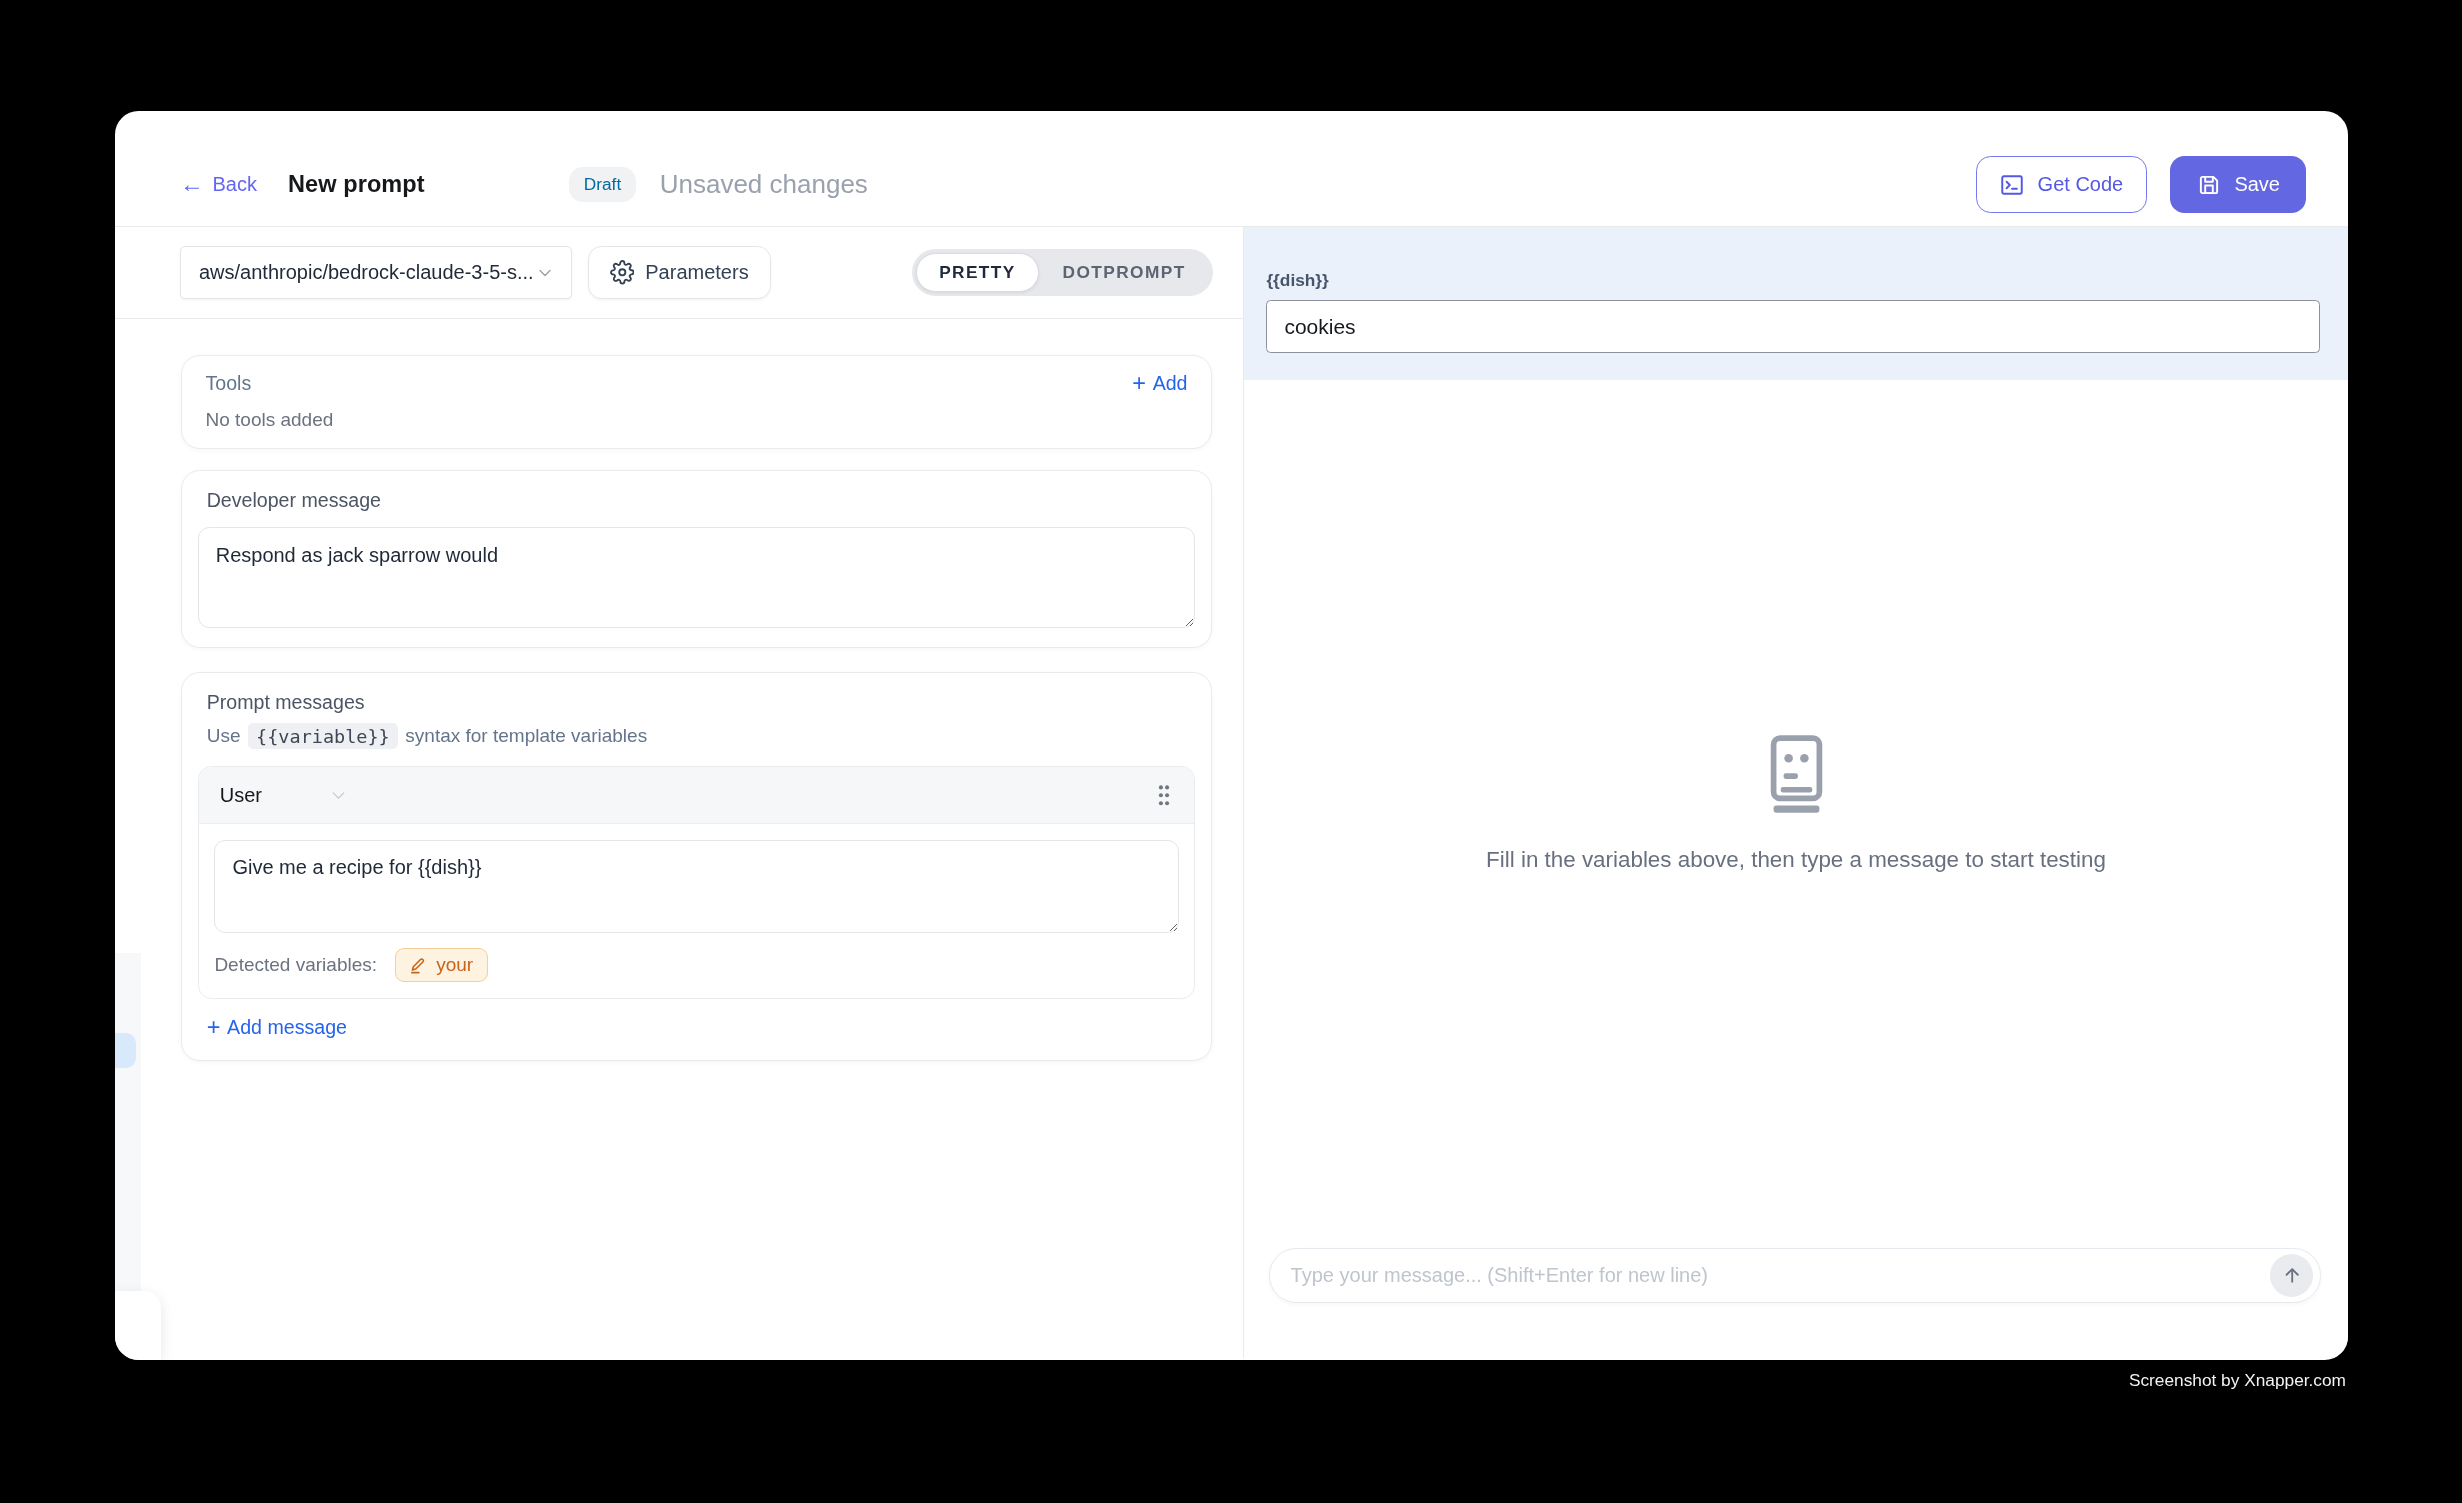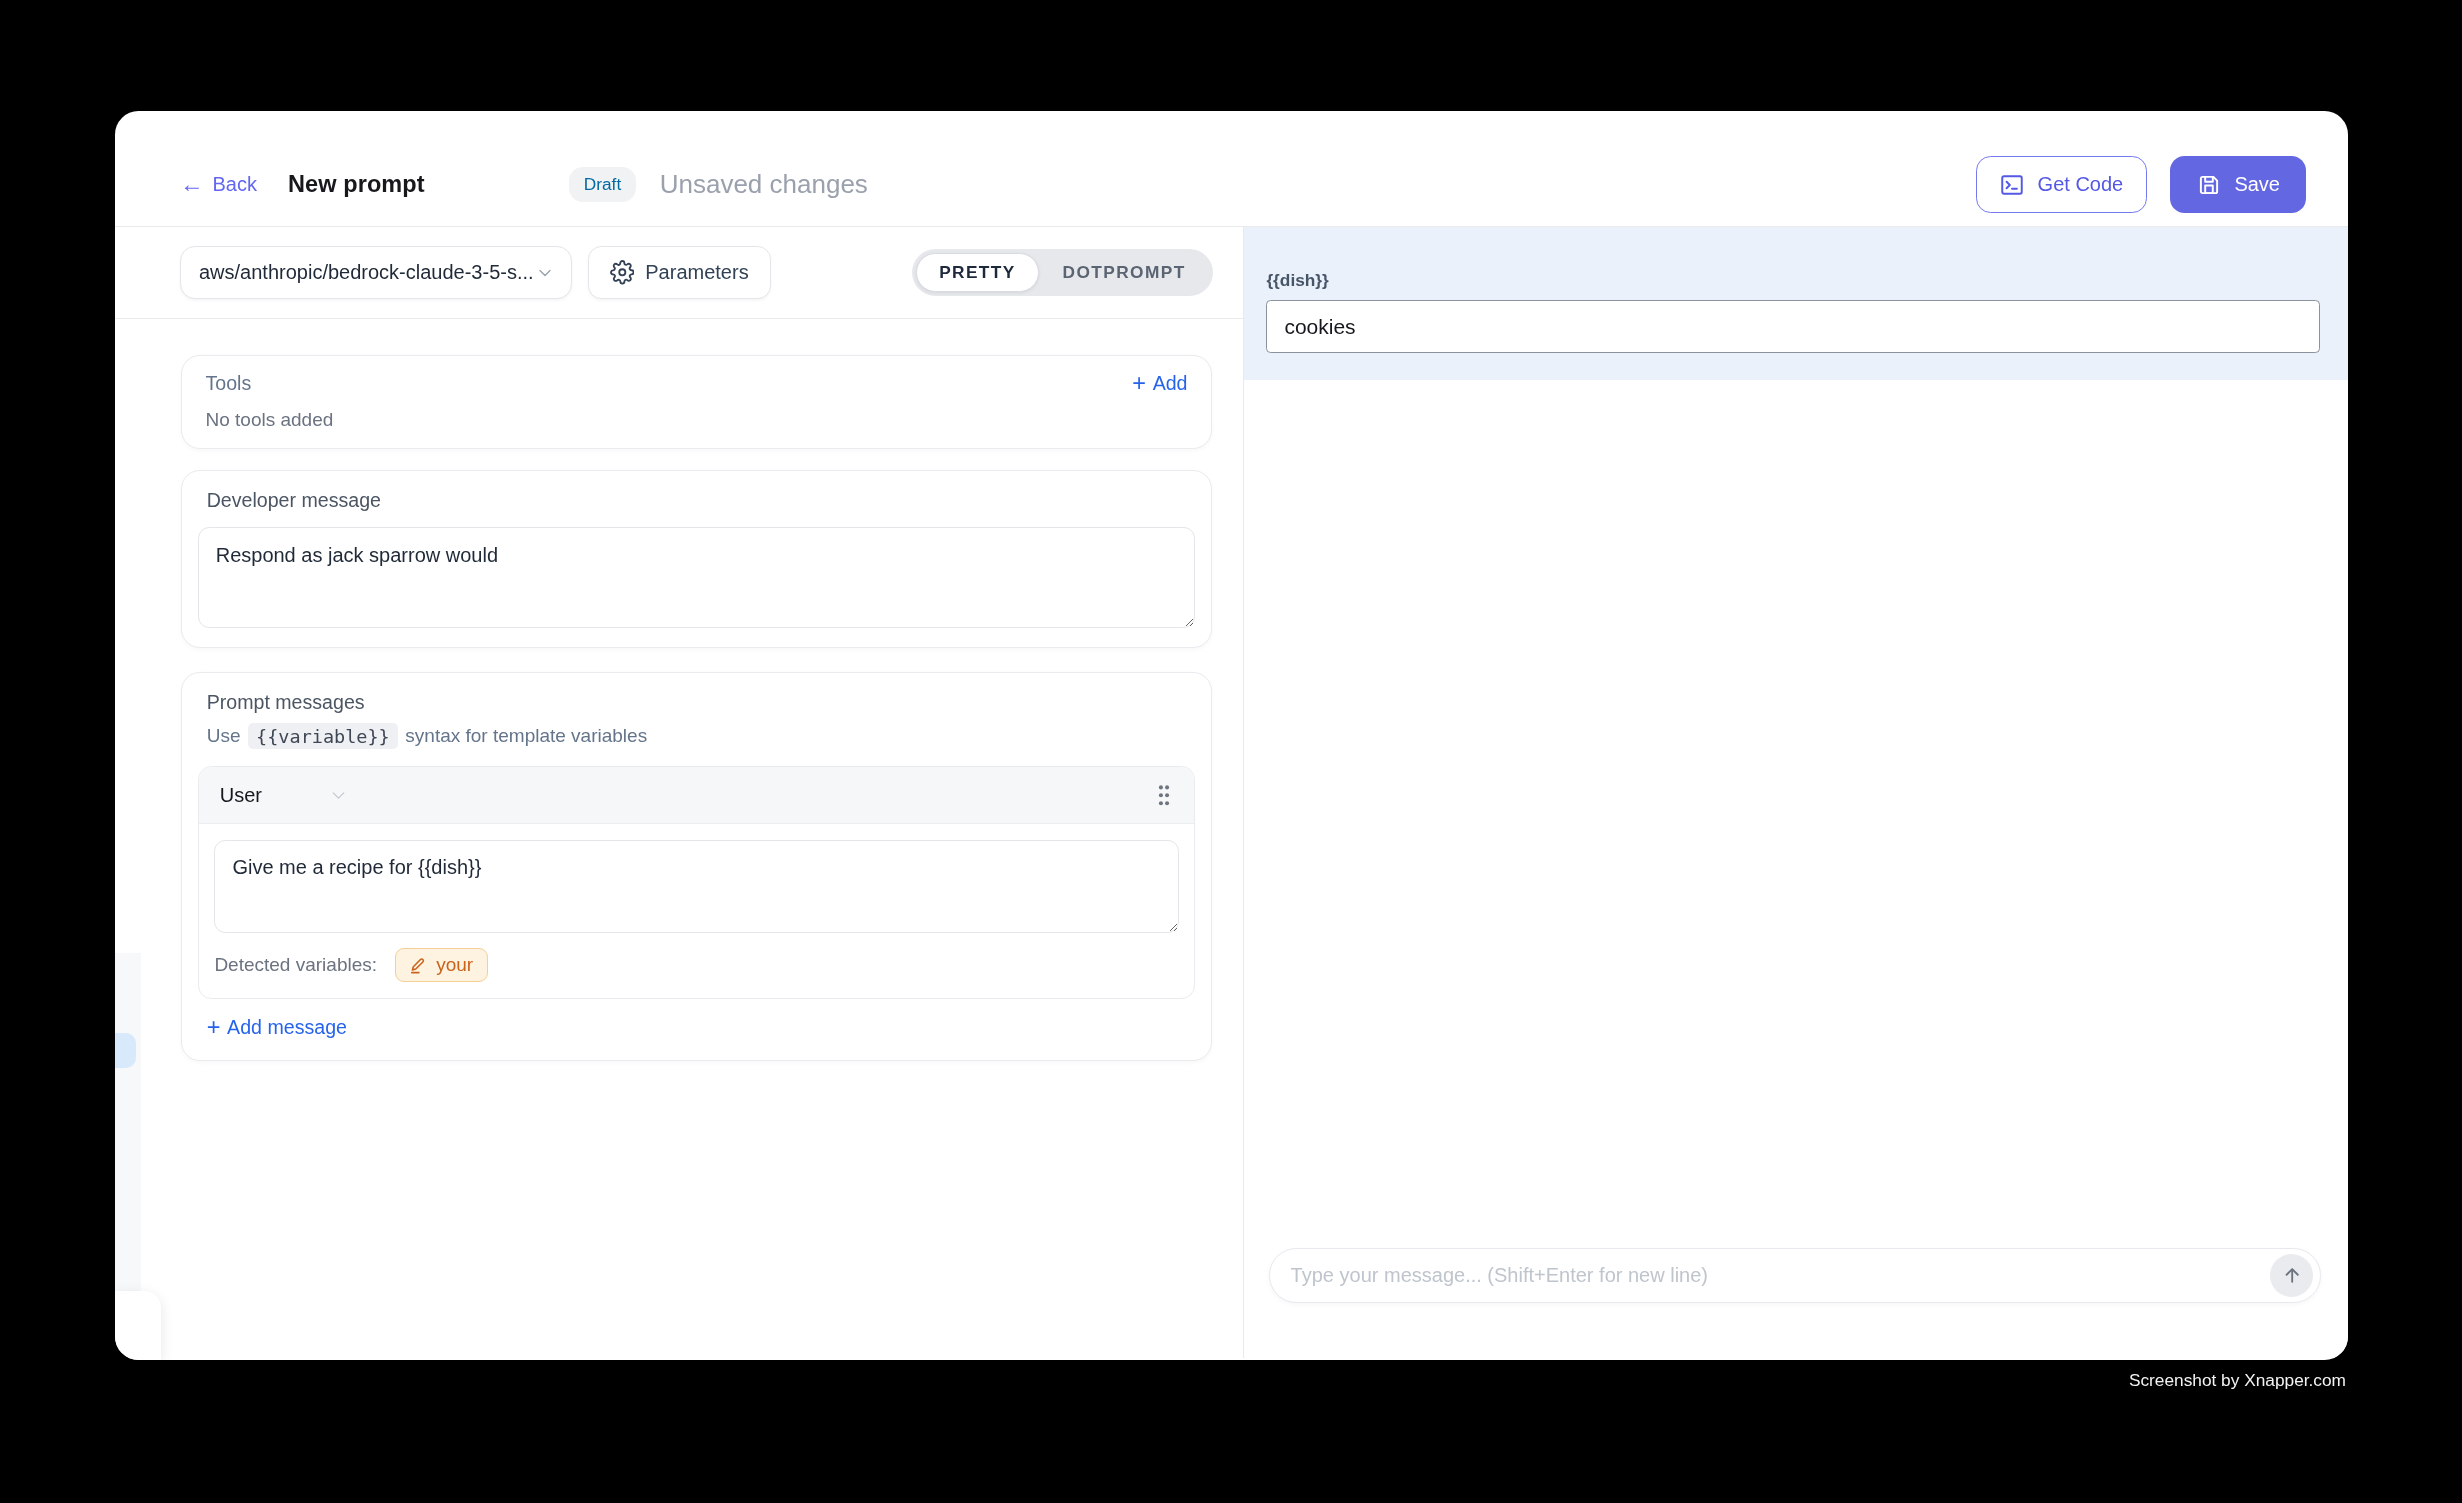--- a/index.html
+++ b/index.html
@@ -34,21 +34,21 @@
   .btn-primary{background:#6467e2;color:#fff;padding:0 26px;margin-left:23.5px;}
 
   
   .main{display:flex;height:1131px;}
   .editor-pane{width:1129px;border-right:1.1px solid #e8eaec;display:flex;flex-direction:column;}
   .test-pane{flex:1;display:flex;flex-direction:column;background:#fff;}
 
   
   .toolbar{height:92px;border-bottom:1.1px solid #e8eaec;display:flex;align-items:center;
     padding:0 30px 0 65px;gap:15.7px;flex:none;}
-  .model-select{width:392px;height:53px;border:1.1px solid #e3e5e9;border-radius:15px;display:flex;
+  .model-select{width:392px;height:53px;border:1.1px solid #e3e5e9;border-radius:5px;display:flex;
     align-items:center;padding:0 15.7px 0 18px;box-shadow:0 1.1px 2.8px rgba(0,0,0,.04);cursor:pointer;background:#fff;}
   .model-select .val{flex:1;font-size:20px;color:#1f2937;white-space:nowrap;overflow:hidden;text-overflow:ellipsis;}
   .model-select svg{width:20px;height:20px;color:#9aa1ab;flex:none;}
   .params-btn{height:53px;border:1.1px solid #e3e5e9;border-radius:13.4px;background:#fff;display:flex;
     align-items:center;gap:11px;padding:0 21px;font-size:20px;color:#334155;font-weight:500;
     box-shadow:0 1.1px 2.8px rgba(0,0,0,.04);cursor:pointer;font-family:inherit;}
   .params-btn svg{width:24.6px;height:24.6px;}
   .toggle{background:#e6e8ec;border-radius:559px;padding:3.9px;display:flex;align-items:center;}
   .toggle-opt{font-size:17.3px;font-weight:700;letter-spacing:1.4px;padding:9.5px 23.5px;border-radius:559px;
     color:#5b6472;cursor:pointer;}
@@ -250,20 +250,31 @@
         </div>
       </div>
 
       <div class="test-pane">
         <div class="var-section">
           <div class="var-label">{{dish}}</div>
           <input class="var-input" type="text" spellcheck="false" value="cookies" style="">
         </div>
 
         <div class="chat-area">
+          <div class="empty-state">
+            <svg viewBox="0 0 44 56" fill="none">
+              <rect x="6" y="3" width="32" height="42" rx="4.5" stroke="currentColor" stroke-width="4"></rect>
+              <circle cx="16.5" cy="17" r="3" fill="currentColor"></circle>
+              <circle cx="27.5" cy="17" r="3" fill="currentColor"></circle>
+              <rect x="13" y="27.5" width="10" height="4" rx="1.5" fill="currentColor"></rect>
+              <rect x="11" y="37" width="22" height="4" rx="1.5" fill="currentColor"></rect>
+              <rect x="6" y="50" width="32" height="5" rx="2" fill="currentColor"></rect>
+            </svg>
+            <div class="empty-text">Fill in the variables above, then type a message to start testing</div>
+          </div>
 
           <div class="chat-input-bar">
             <input class="chat-input" type="text" placeholder="Type your message... (Shift+Enter for new line)" style="">
             <button class="send-btn">
               <svg viewBox="0 0 24 24" fill="none" stroke="currentColor" stroke-width="2" stroke-linecap="round" stroke-linejoin="round">
                 <line x1="12" y1="19" x2="12" y2="6"></line>
                   <polyline points="6 11.5 12 5.5 18 11.5"></polyline>
               </svg>
             </button>
           </div>

